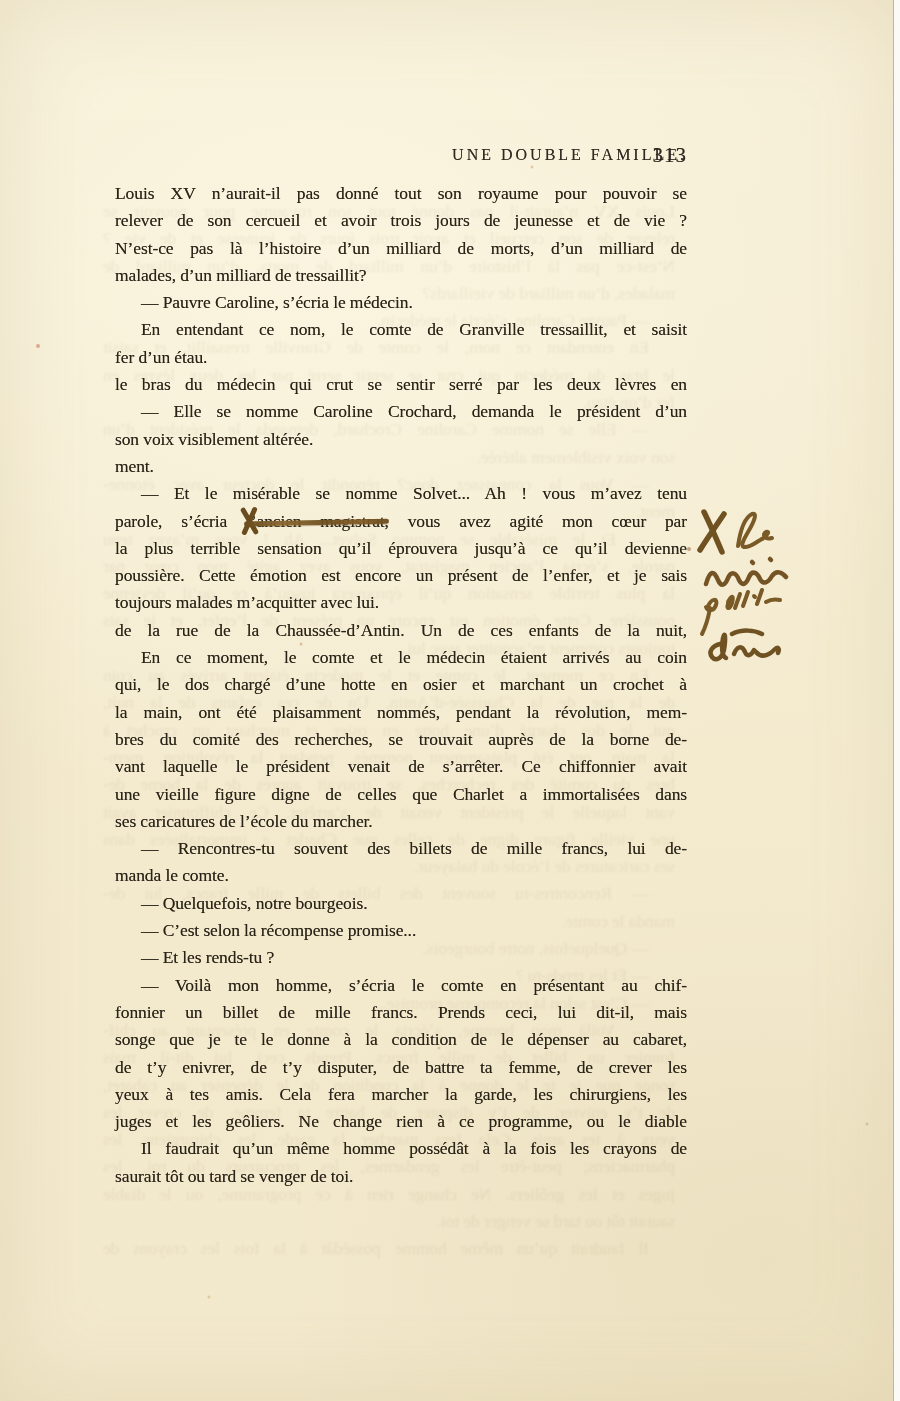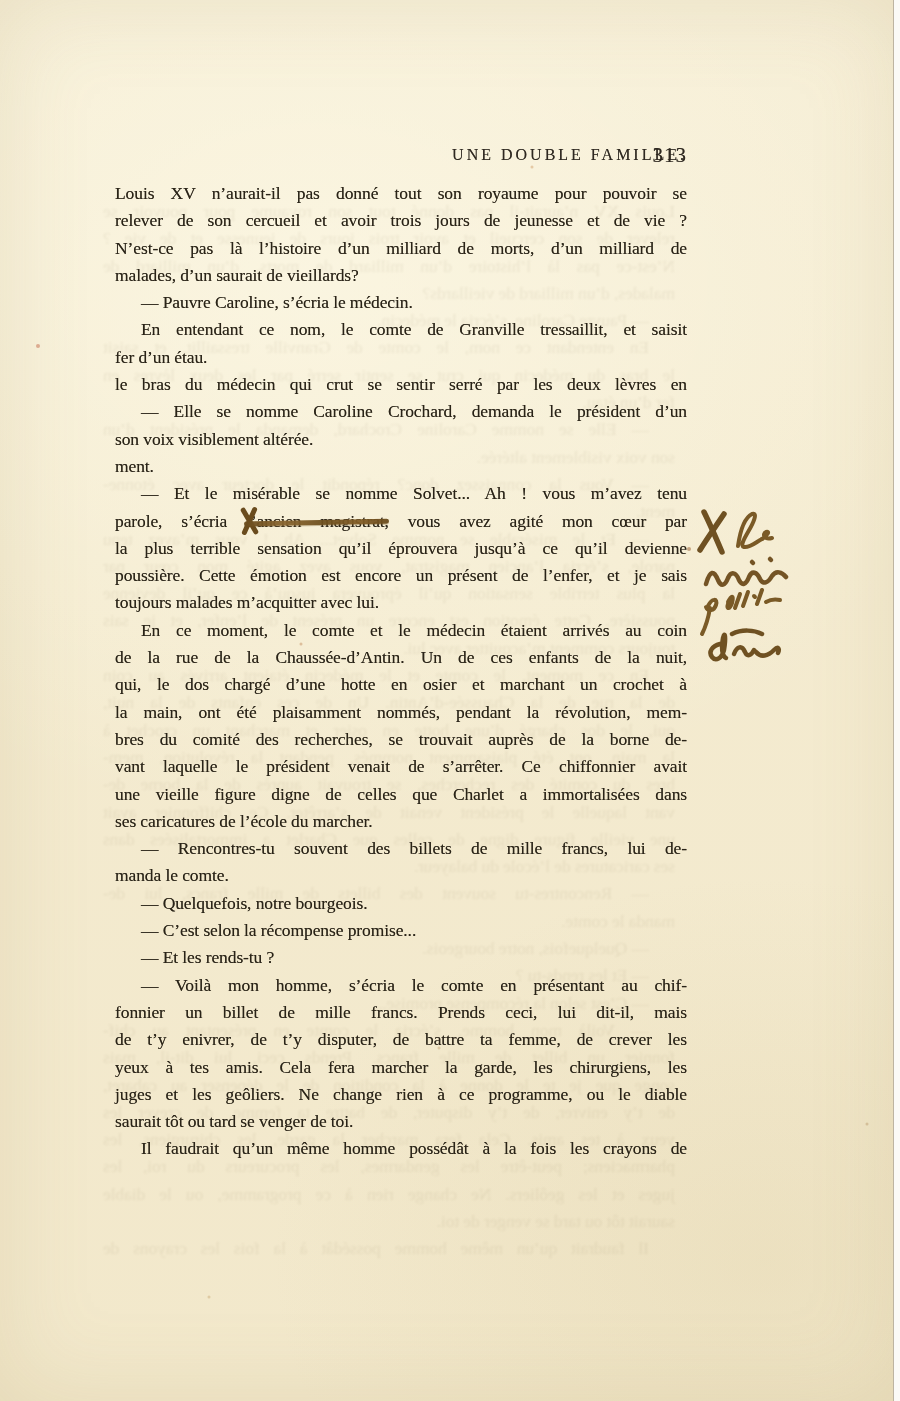--- a/index.html
+++ b/index.html
@@ -122,53 +122,54 @@
 
   <div class="runhead">
     <div class="title">UNE DOUBLE FAMILLE.</div>
     <div class="folio">313</div>
   </div>
 
   <div class="textblock">
       <div class="line"><span>Louis XV n’aurait-il pas donné tout son royaume pour pouvoir se</span></div>
       <div class="line"><span>relever de son cercueil et avoir trois jours de jeunesse et de vie ?</span></div>
       <div class="line"><span>N’est-ce pas là l’histoire d’un milliard de morts, d’un milliard de</span></div>
-      <div class="line nojust"><span>malades, d’un saurait de vieillards?</span></div>
+      <div class="line nojust"><span>malades, d’un milliard de tressaillit?</span></div>
       <div class="line nojust indent"><span>— Pauvre Caroline, s’écria le médecin.</span></div>
       <div class="line indent"><span>En entendant ce nom, le comte de Granville tressaillit, et saisit</span></div>
       <div class="line nojust"><span>fer d’un étau.</span></div>
       <div class="line"><span>le bras du médecin qui crut se sentir serré par les deux lèvres en</span></div>
       <div class="line indent"><span>— Elle se nomme Caroline Crochard, demanda le président d’un</span></div>
       <div class="line nojust"><span>son voix visiblement altérée.</span></div>
       <div class="line nojust"><span>ment.</span></div>
       <div class="line indent"><span>— Et le misérable se nomme Solvet... Ah ! vous m’avez tenu</span></div>
       <div class="line"><span>parole, s’écria </span><span class="struck">l’ancien magistrat<i class="blot"></i></span><span>, vous avez agité mon cœur par</span></div>
       <div class="line"><span>la plus terrible sensation qu’il éprouvera jusqu’à ce qu’il devienne</span></div>
       <div class="line"><span>poussière. Cette émotion est encore un présent de l’enfer, et je sais</span></div>
       <div class="line nojust"><span>toujours malades m’acquitter avec lui.</span></div>
+      <div class="line"><span>de la rue de la Chaussée-d’Antin. Un de ces enfants de la nuit,</span></div>
       <div class="line indent"><span>En ce moment, le comte et le médecin étaient arrivés au coin</span></div>
-      <div class="line"><span>de la rue de la Chaussée-d’Antin. Un de ces enfants de la nuit,</span></div>
       <div class="line"><span>qui, le dos chargé d’une hotte en osier et marchant un crochet à</span></div>
       <div class="line"><span>la main, ont été plaisamment nommés, pendant la révolution, mem-</span></div>
       <div class="line"><span>bres du comité des recherches, se trouvait auprès de la borne de-</span></div>
       <div class="line"><span>vant laquelle le président venait de s’arrêter. Ce chiffonnier avait</span></div>
       <div class="line"><span>une vieille figure digne de celles que Charlet a immortalisées dans</span></div>
       <div class="line nojust"><span>ses caricatures de l’école du marcher.</span></div>
       <div class="line indent"><span>— Rencontres-tu souvent des billets de mille francs, lui de-</span></div>
       <div class="line nojust"><span>manda le comte.</span></div>
       <div class="line nojust indent"><span>— Quelquefois, notre bourgeois.</span></div>
       <div class="line nojust indent"><span>— C’est selon la récompense promise...</span></div>
       <div class="line nojust indent"><span>— Et les rends-tu ?</span></div>
       <div class="line indent"><span>— Voilà mon homme, s’écria le comte en présentant au chif-</span></div>
       <div class="line"><span>fonnier un billet de mille francs. Prends ceci, lui dit-il, mais</span></div>
+      <div class="line"><span>songe que je te le donne à la condition de le dépenser au cabaret,</span></div>
       <div class="line"><span>de t’y enivrer, de t’y disputer, de battre ta femme, de crever les</span></div>
       <div class="line"><span>yeux à tes amis. Cela fera marcher la garde, les chirurgiens, les</span></div>
       <div class="line"><span>juges et les geôliers. Ne change rien à ce programme, ou le diable</span></div>
+      <div class="line indent"><span>Il faudrait qu’un même homme possédât à la fois les crayons de</span></div>
       <div class="line nojust"><span>saurait tôt ou tard se venger de toi.</span></div>
-      <div class="line indent"><span>Il faudrait qu’un même homme possédât à la fois les crayons de</span></div>
     </div>
 
   <svg class="margin-note" viewBox="0 0 112 170" aria-label="le premier président">
     <g stroke="#6f5122" stroke-width="5.5">
       <path d="M10,6 C16,18 22,32 28,46"></path>
       <path d="M30,8 C22,20 12,34 6,44"></path>
     </g>
     <g stroke="#7a5a26" stroke-width="4">
       <path d="M44,40 C46,26 50,12 58,8 C64,6 60,16 54,26 C50,33 46,40 50,41 C56,42 62,36 68,33"></path>
       <path d="M68,33 C74,29 76,25 72,26 C68,28 70,34 78,32"></path>

